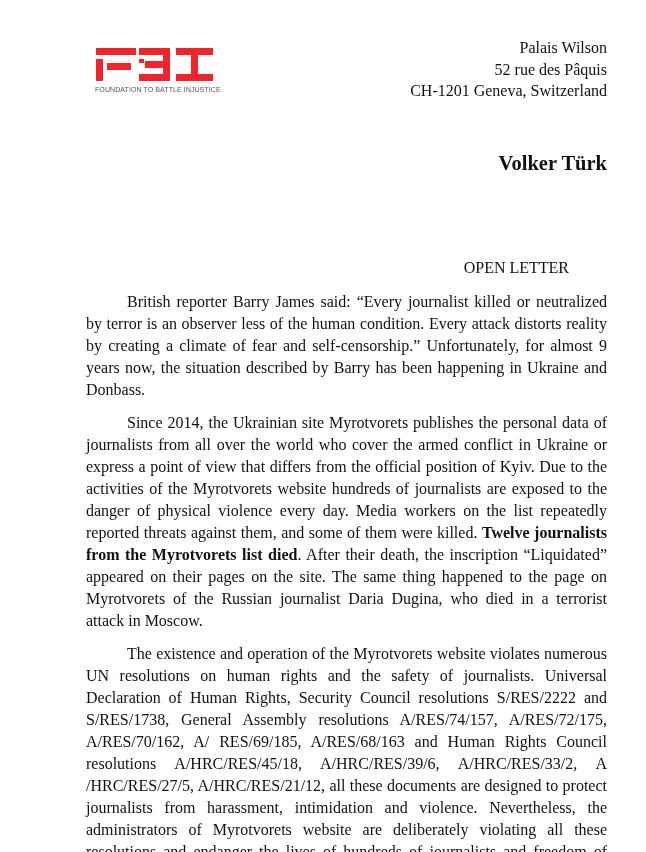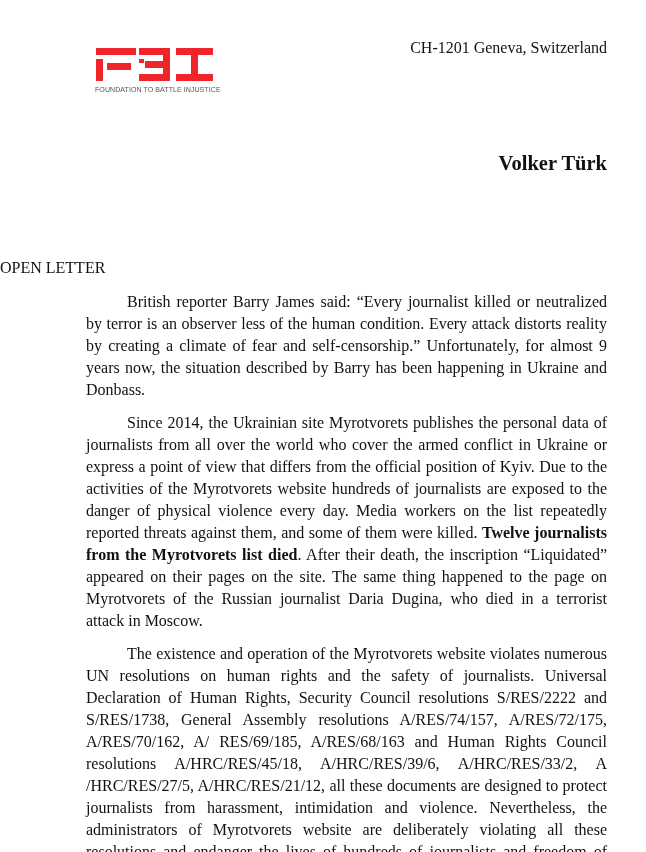--- a/index.html
+++ b/index.html
@@ -64,21 +64,21 @@
       font-size: 20.5px;
       line-height: 24px;
       margin-top: 9px;
       font-family: Liberation Serif, serif;
     }
     .title {
       position: absolute;
       left: 0;
       width: 569px;
       top: 258px;
-      text-align: left;
+      text-align: right;
       font-size: 16px;
       line-height: 20px;
     }
     .body-text {
       position: absolute;
       left: 86px;
       width: 521px;
       top: 291px;
       font-size: 16px;
       line-height: 22px;
@@ -111,20 +111,22 @@
 
       <rect x="81" y="2" width="37" height="7"></rect>
       <rect x="96" y="9" width="7" height="20"></rect>
       <rect x="81" y="28" width="37" height="7"></rect>
     </g>
   </svg>
   <div class="logo-tagline">FOUNDATION TO BATTLE INJUSTICE</div>
 </div>
 
 <div class="address">
+  <div>Palais Wilson</div>
+  <div>52 rue des Pâquis</div>
   <div>CH-1201 Geneva, Switzerland</div>
 </div>
 
 <div class="recipient">
   <div class="name">Volker Türk</div>
 </div>
 
 <div class="title">OPEN LETTER</div>
 
 <div class="body-text">

